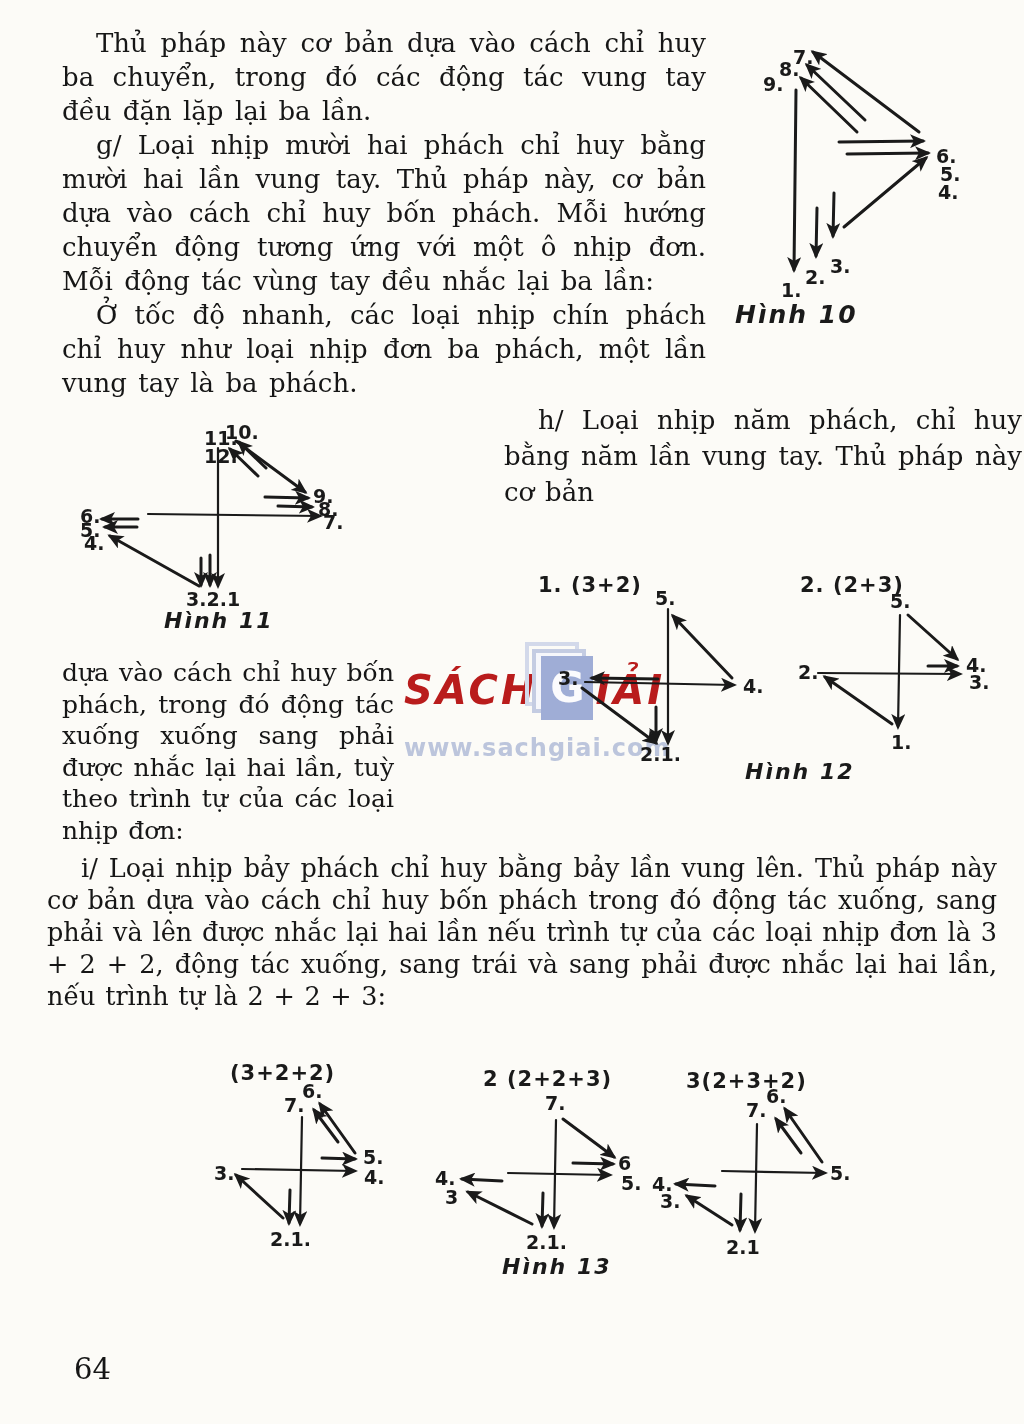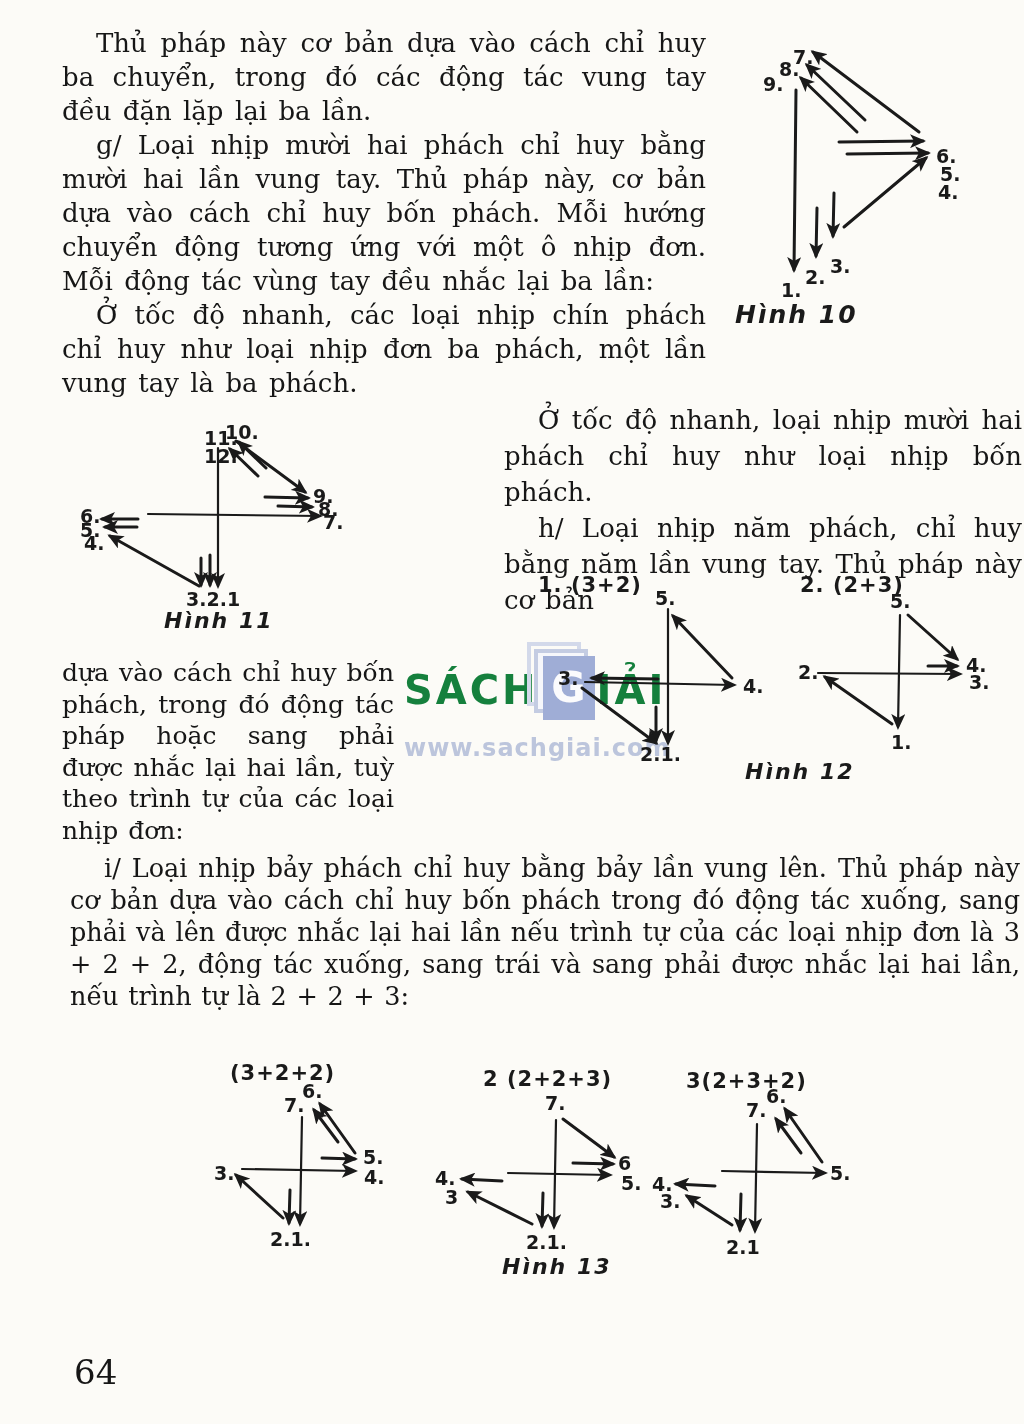--- a/index.html
+++ b/index.html
@@ -7,41 +7,41 @@
   #page{
     position:relative; width:1024px; height:1424px; margin:0 auto;
     background:#fcfbf7; overflow:hidden;
     font-family:"DejaVu Serif", serif; color:#161616;
   }
   .txt{position:absolute; text-align:justify;}
   .txt p{margin:0; text-indent:34px;}
   #col1{left:62px; top:26px; width:644px; font-size:26px; line-height:34px; word-spacing:0.12em;}
   #col2{left:504px; top:402px; width:518px; font-size:26px; line-height:36px; word-spacing:0.10em;}
   #col3{left:62px; top:657px; width:332px; font-size:25px; line-height:31.5px; word-spacing:0.08em;}
-  #para-i{left:70px; top:852px; width:950px; font-size:25.5px; line-height:32px; word-spacing:0.06em;}
+  #para-i{left:47px; top:852px; width:950px; font-size:25.5px; line-height:32px; word-spacing:0.06em;}
   #col3 p{text-indent:0;}
-  #page-number{position:absolute; left:74px; top:1352px; font-size:34px;}
+  #page-number{position:absolute; left:74px; top:1352px; font-size:29px;}
 
   
   .fig{position:absolute;}
   .fig line{stroke:#1a1a1a; stroke-width:3; stroke-linecap:round;}
   .fig line.thin{stroke-width:2.2;}
   .fig text{font-family:"DejaVu Sans", sans-serif; font-weight:bold; fill:#1a1a1a;}
   .bl{font-size:19px;}
   .ttl{font-size:21px; letter-spacing:1px;}
   .cap{font-size:22px; font-style:italic; letter-spacing:2px;}
   .cap-lg{font-size:25px; font-style:italic; letter-spacing:2px;}
 
   
   #watermark{
     position:absolute; left:404px; top:658px; width:250px;
     font-family:"DejaVu Sans", sans-serif; font-weight:bold;
   }
   .wm-row{display:flex; align-items:center;}
-  .wm-word{font-size:40px; color:#15803d; letter-spacing:3px; line-height:1;}
+  .wm-word{font-size:40px; color:#b91c1c; letter-spacing:3px; line-height:1;font-style:italic;}
   .wm-logo{position:relative; width:54px; height:64px; margin:0 2px; flex:0 0 auto;}
   .wm-logo .back1{position:absolute; left:-14px; top:-16px; width:46px; height:56px; border:4px solid #d3d9ea; background:transparent;}
   .wm-logo .back2{position:absolute; left:-7px; top:-9px; width:46px; height:56px; border:4px solid #c4cce2; background:#f6f7fb;}
   .wm-logo .front{position:absolute; left:2px; top:-2px; width:52px; height:64px; background:#9fadd6;
      display:flex; align-items:center; justify-content:center;
      font-size:42px; color:#fbfbfd; line-height:1;}
   .wm-url{margin-top:12px; text-align:center; font-size:24px; color:#bcc5dc; letter-spacing:1px;}
 </style>
 </head>
 <body>
@@ -125,21 +125,20 @@
       <text class="bl" x="265" y="121">7.</text>
       <text class="bl" x="22" y="115">6.</text>
       <text class="bl" x="22" y="129">5.</text>
       <text class="bl" x="26" y="142">4.</text>
       <text class="bl" x="128" y="198">3.2.1</text>
     </g>
     <text class="cap" x="106" y="220">Hình 11</text>
   </svg>
 
   <div id="col2" class="txt">
-    <p>Ở tốc độ nhanh, loại nhịp mười hai phách chỉ huy như loại nhịp bốn phách.</p>
     <p>h/ Loại nhịp năm phách, chỉ huy bằng năm lần vung tay. Thủ pháp này cơ bản</p>
   </div>
 
   <svg class="fig" style="left:500px; top:557px;" width="524" height="240" viewBox="0 0 524 240">
     <g>
 
       <line class="thin" x1="168" y1="52" x2="168" y2="186" marker-end="url(#ah)"></line>
       <line x1="156" y1="150" x2="156" y2="184" marker-end="url(#ah)"></line>
       <line class="thin" x1="85" y1="125" x2="234" y2="128" marker-end="url(#ah)"></line>
       <line x1="158" y1="122" x2="92" y2="121" marker-end="url(#ah)"></line>
@@ -162,21 +161,21 @@
       <text class="bl" x="390" y="51">5.</text>
       <text class="bl" x="298" y="122">2.</text>
       <text class="bl" x="466" y="115">4.</text>
       <text class="bl" x="469" y="132">3.</text>
       <text class="bl" x="391" y="192">1.</text>
     </g>
     <text class="cap" x="245" y="222">Hình 12</text>
   </svg>
 
   <div id="col3" class="txt">
-    <p>dựa vào cách chỉ huy bốn phách, trong đó động tác pháp hoặc sang phải được nhắc lại hai lần, tuỳ theo trình tự của các loại nhịp đơn:</p>
+    <p>dựa vào cách chỉ huy bốn phách, trong đó động tác xuống xuống sang phải được nhắc lại hai lần, tuỳ theo trình tự của các loại nhịp đơn:</p>
   </div>
 
   <div id="para-i" class="txt">
     <p>i/ Loại nhịp bảy phách chỉ huy bằng bảy lần vung lên. Thủ pháp này cơ bản dựa vào cách chỉ huy bốn phách trong đó động tác xuống, sang phải và lên được nhắc lại hai lần nếu trình tự của các loại nhịp đơn là 3 + 2 + 2, động tác xuống, sang trái và sang phải được nhắc lại hai lần, nếu trình tự là 2 + 2 + 3:</p>
   </div>
 
   <svg class="fig" style="left:170px; top:1042px;" width="720" height="252" viewBox="0 0 720 252">
     <g>
 
       <line class="thin" x1="132" y1="75" x2="130" y2="182" marker-end="url(#ah)"></line>

